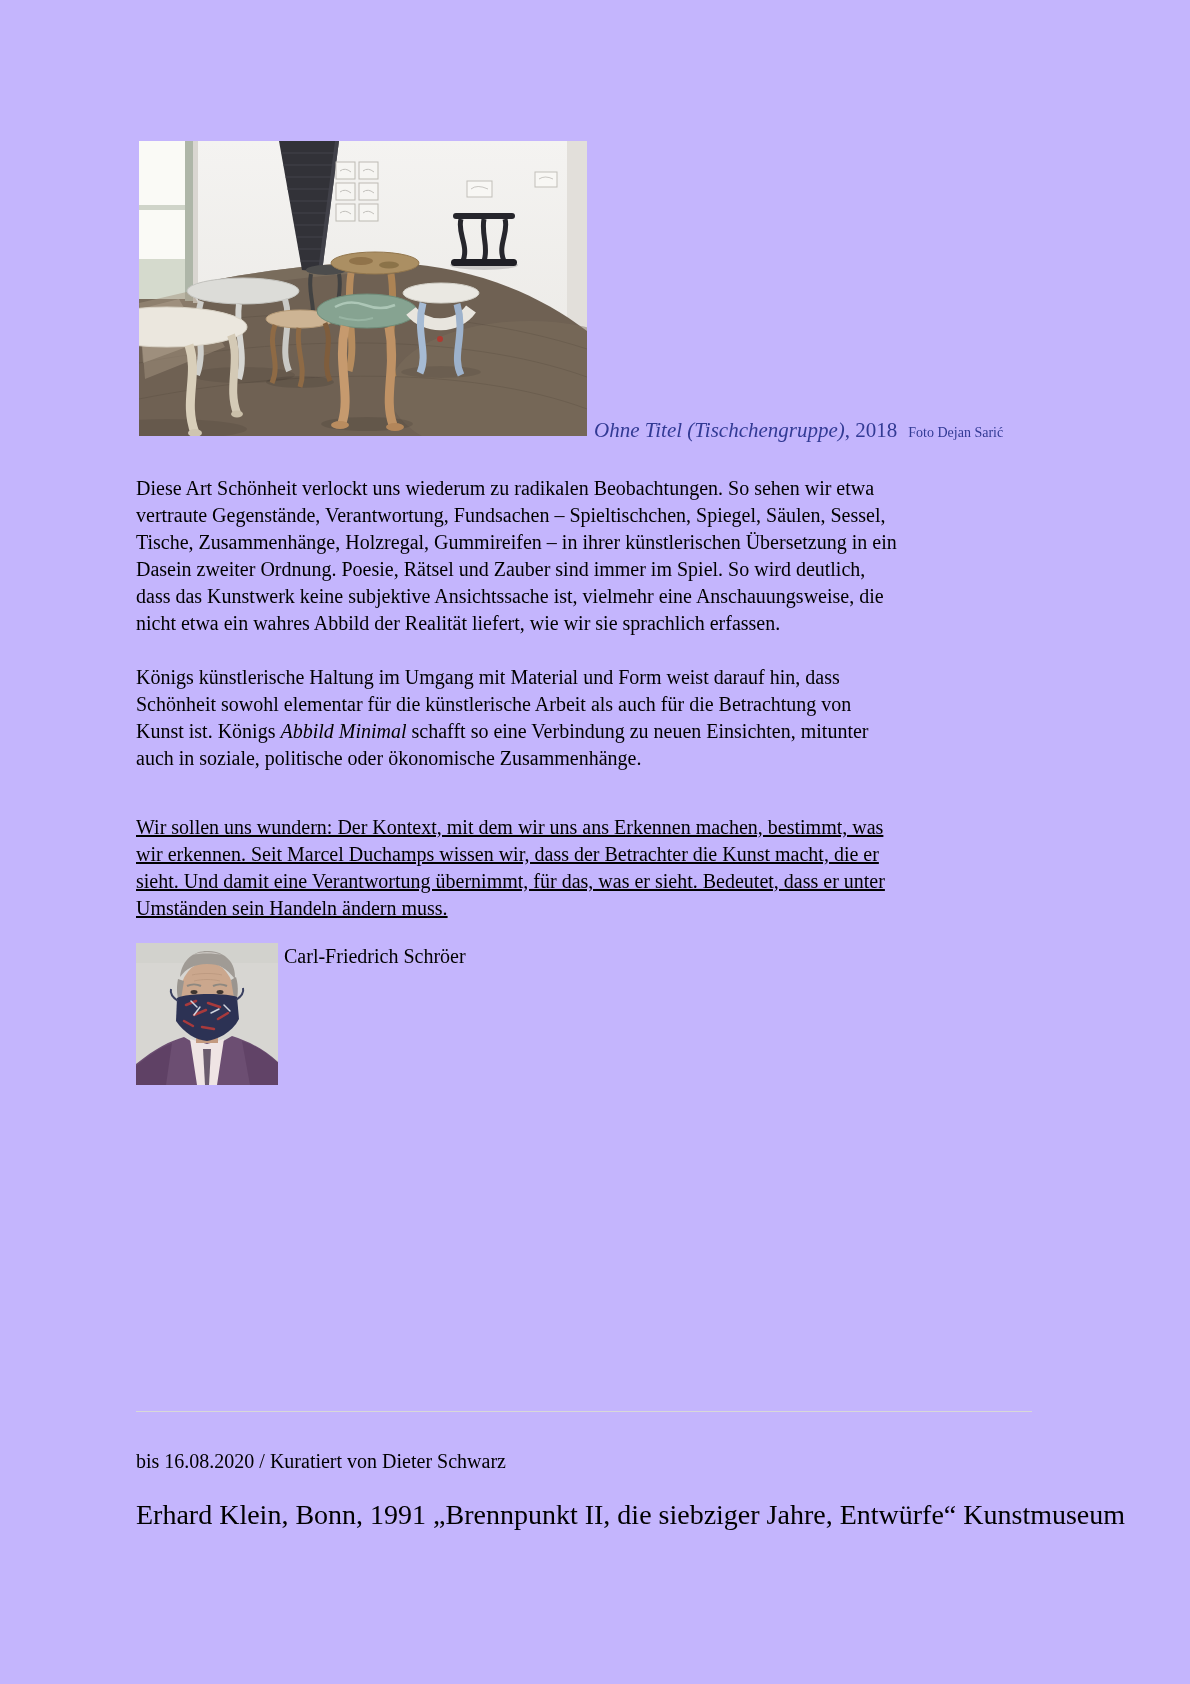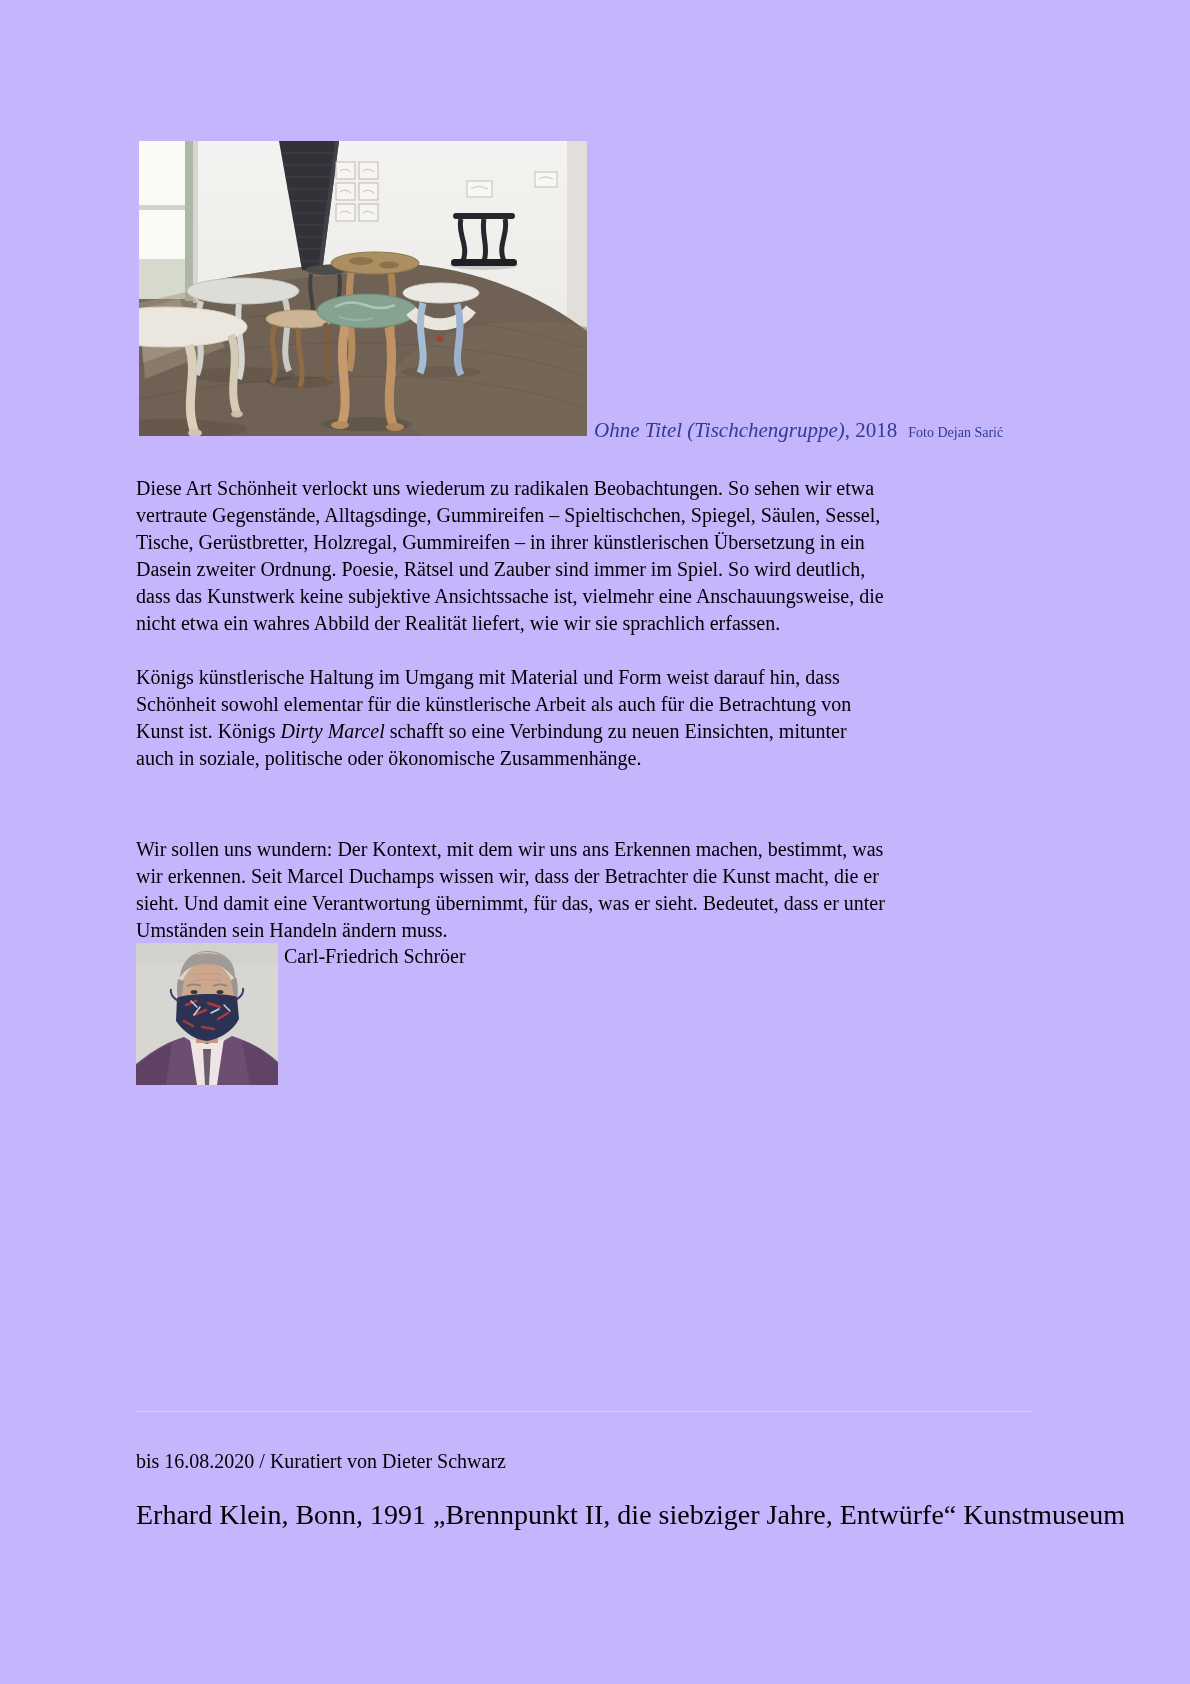--- a/index.html
+++ b/index.html
@@ -12,21 +12,21 @@
   .hero-photo{width:448px;height:295px;display:block;flex:0 0 auto;}
   .hero-caption{margin-left:7px;margin-bottom:-7px;white-space:nowrap;color:#323a94;}
   .cap-title{font-style:italic;font-size:21px;}
   .cap-year{font-size:21px;}
   .cap-credit{font-size:14px;margin-left:11px;}
   
   .para{position:absolute;left:136px;width:900px;font-size:20px;line-height:27px;}
   .para .line{white-space:nowrap;}
   .p1{top:475px;}
   .p2{top:664px;}
-  .p3{top:836px;}
+  .p3{top:814px;text-decoration:underline;}
   .italic{font-style:italic;}
   
   .author-row{position:absolute;left:136px;top:943px;display:flex;align-items:flex-start;}
   .portrait-photo{width:142px;height:142px;display:block;flex:0 0 auto;}
   .author-name{font-size:20px;line-height:27px;margin-left:6px;margin-bottom:-2px;white-space:nowrap;}
   
   .redaktion{position:absolute;left:136px;top:1274px;width:896px;text-align:right;font-size:20px;line-height:27px;}
   .divider{position:absolute;left:136px;top:1411px;width:896px;height:1px;background:#d8d8d8;}
   .footer-1{position:absolute;left:136px;top:1448px;font-size:20px;line-height:27px;white-space:nowrap;}
   .footer-2{position:absolute;left:136px;top:1501px;font-size:28px;line-height:27px;white-space:nowrap;}
@@ -182,31 +182,31 @@
         <circle cx="301" cy="198" r="3" fill="#ae3a31"></circle>
       </g>
     </svg>
     <span class="hero-caption">
       <span class="cap-title">Ohne Titel (Tischchengruppe)</span><span class="cap-year">, 2018</span><span class="cap-credit">Foto Dejan Sarić</span>
     </span>
   </div>
 
   <div class="para p1">
     <div class="line">Diese Art Schönheit verlockt uns wiederum zu radikalen Beobachtungen. So sehen wir etwa</div>
-    <div class="line">vertraute Gegenstände, Alltagsdinge, Gummireifen – Spieltischchen, Spiegel, Säulen, Sessel,</div>
-    <div class="line">Tische, Gerüstbretter, Holzregal, Gummireifen – in ihrer künstlerischen Übersetzung in ein</div>
+    <div class="line">vertraute Gegenstände, Verantwortung, Fundsachen – Spieltischchen, Spiegel, Säulen, Sessel,</div>
+    <div class="line">Tische, Zusammenhänge, Holzregal, Gummireifen – in ihrer künstlerischen Übersetzung in ein</div>
     <div class="line">Dasein zweiter Ordnung. Poesie, Rätsel und Zauber sind immer im Spiel. So wird deutlich,</div>
     <div class="line">dass das Kunstwerk keine subjektive Ansichtssache ist, vielmehr eine Anschauungsweise, die</div>
     <div class="line">nicht etwa ein wahres Abbild der Realität liefert, wie wir sie sprachlich erfassen.</div>
   </div>
 
   <div class="para p2">
     <div class="line">Königs künstlerische Haltung im Umgang mit Material und Form weist darauf hin, dass</div>
     <div class="line">Schönheit sowohl elementar für die künstlerische Arbeit als auch für die Betrachtung von</div>
-    <div class="line"><span>Kunst ist. Königs </span><span class="italic">Dirty Marcel</span><span> schafft so eine Verbindung zu neuen Einsichten, mitunter</span></div>
+    <div class="line"><span>Kunst ist. Königs </span><span class="italic">Abbild Minimal</span><span> schafft so eine Verbindung zu neuen Einsichten, mitunter</span></div>
     <div class="line">auch in soziale, politische oder ökonomische Zusammenhänge.</div>
   </div>
 
   <div class="para p3">
     <div class="line">Wir sollen uns wundern: Der Kontext, mit dem wir uns ans Erkennen machen, bestimmt, was</div>
     <div class="line">wir erkennen. Seit Marcel Duchamps wissen wir, dass der Betrachter die Kunst macht, die er</div>
     <div class="line">sieht. Und damit eine Verantwortung übernimmt, für das, was er sieht. Bedeutet, dass er unter</div>
     <div class="line">Umständen sein Handeln ändern muss.</div>
   </div>
 

